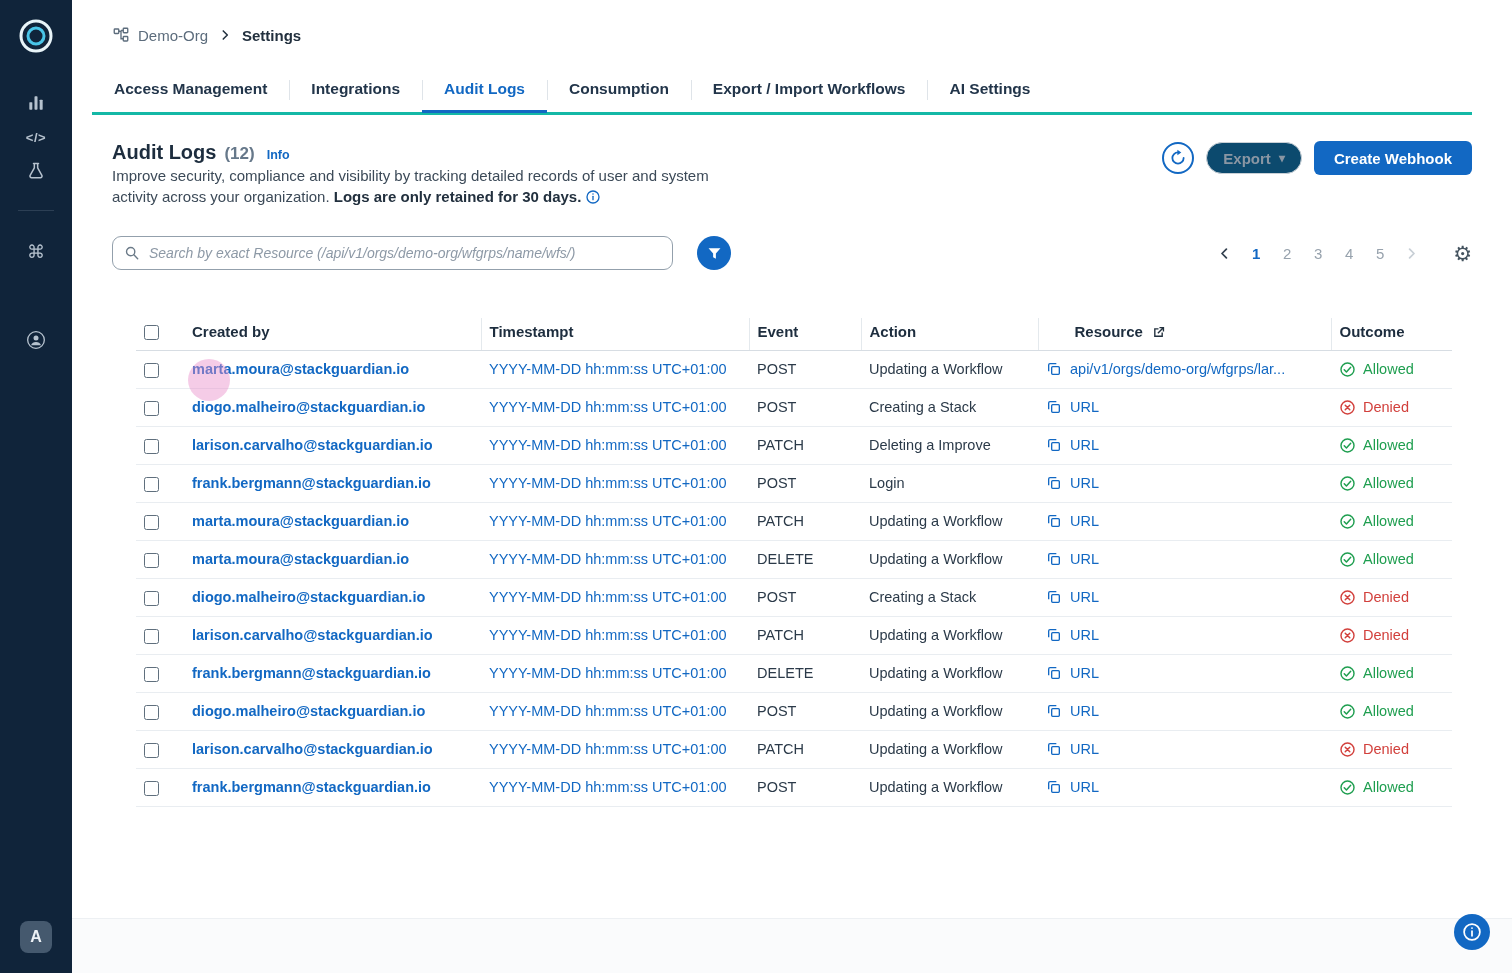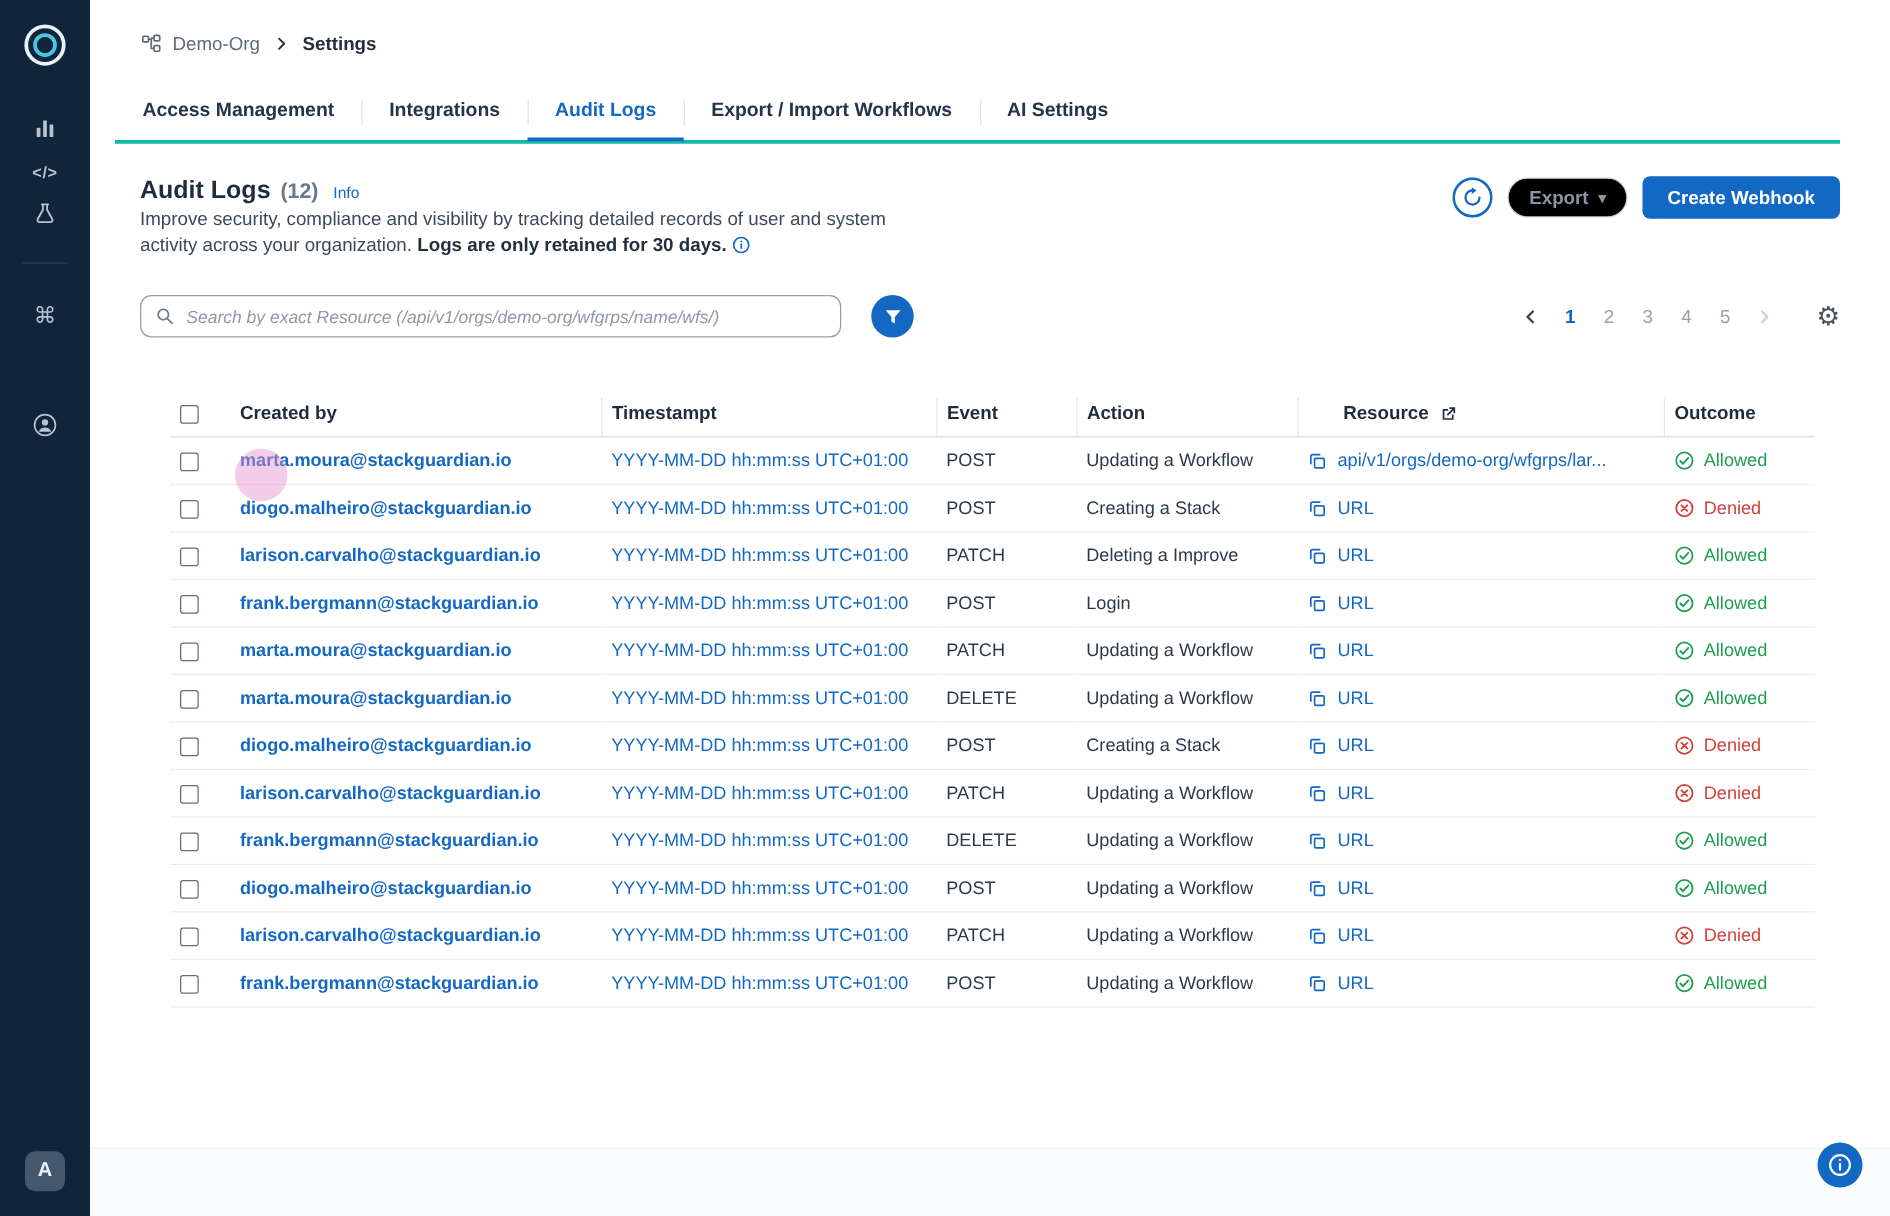--- a/index.html
+++ b/index.html
@@ -62,36 +62,36 @@
   .tab.active { color: var(--accent); }
   .tab.active::after {
     content: ""; position: absolute; left: 0; right: 0; bottom: -1px; height: 3px;
     background: var(--accent);
   }
 
   .header-row { display: flex; justify-content: space-between; align-items: flex-start; margin-top: 26px; }
   .title-line { display: flex; align-items: baseline; }
   .page-title { font-size: 20px; font-weight: bold; color: #1d2d3e; }
   .page-count { font-size: 17px; font-weight: 600; color: #66788a; margin-left: 8px; }
-  .info-link { font-size: 12.5px; font-weight: normal; color: var(--accent); margin-left: 12px; cursor: pointer; }
+  .info-link { font-size: 12.5px; font-weight: bold; color: var(--accent); margin-left: 12px; cursor: pointer; }
   .description { margin-top: 2px; max-width: 600px; font-size: 15px; line-height: 1.38; color: #3c4a58; }
   .description b { color: #22303e; }
   .retention-info-icon { color: var(--accent); display: inline-block; vertical-align: -3px; margin-left: 4px; cursor: pointer; }
   .retention-info-icon svg { width: 16px; height: 16px; }
 
   .header-actions { display: flex; align-items: center; gap: 12px; }
   .refresh-btn {
     width: 32px; height: 32px; border-radius: 50%; border: 2px solid var(--accent);
     background: #fff; color: var(--accent); display: flex; align-items: center; justify-content: center;
     cursor: pointer; padding: 0;
   }
   .refresh-btn svg { width: 18px; height: 18px; }
   .export-btn {
     height: 32px; padding: 0 16px; border-radius: 16px; border: 1px solid #c9d0d6;
-    background: #000000; color: #8a96a3; font-size: 15px; font-weight: bold;
+    background: #0c4a6e; color: #8a96a3; font-size: 15px; font-weight: bold;
     display: flex; align-items: center; gap: 8px; cursor: pointer;
     font-family: "Liberation Sans", sans-serif;
   }
   .export-caret { font-size: 12px; }
   .webhook-btn {
     height: 34px; padding: 0 20px; border-radius: 6px; border: none;
     background: var(--accent); color: #fff; font-size: 15px; font-weight: bold; cursor: pointer;
     font-family: "Liberation Sans", sans-serif;
   }
 
@@ -242,20 +242,21 @@
           <polyline points="9 5 16 12 9 19"></polyline>
         </svg>
     </span>
     <span class="crumb-page">Settings</span>
   </div>
 
   <div class="tabs">
     <div class="tab"><span>Access Management</span></div>
     <div class="tab"><span>Integrations</span></div>
     <div class="tab active"><span>Audit Logs</span></div>
+    <div class="tab"><span>Consumption</span></div>
     <div class="tab"><span>Export / Import Workflows</span></div>
     <div class="tab"><span>AI Settings</span></div>
   </div>
 
   <div class="header-row">
     <div>
       <div class="title-line">
         <span class="page-title">Audit Logs</span>
         <span class="page-count">(12)</span>
         <span class="info-link">Info</span>

